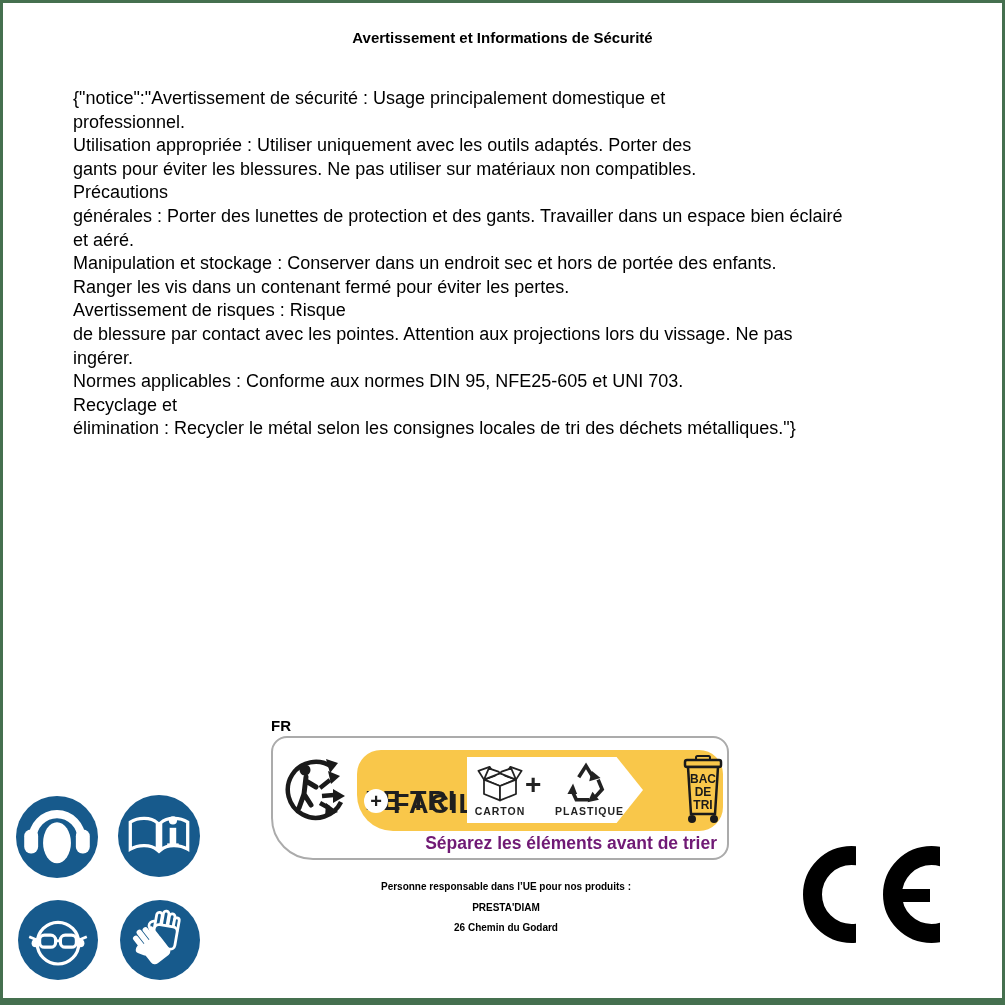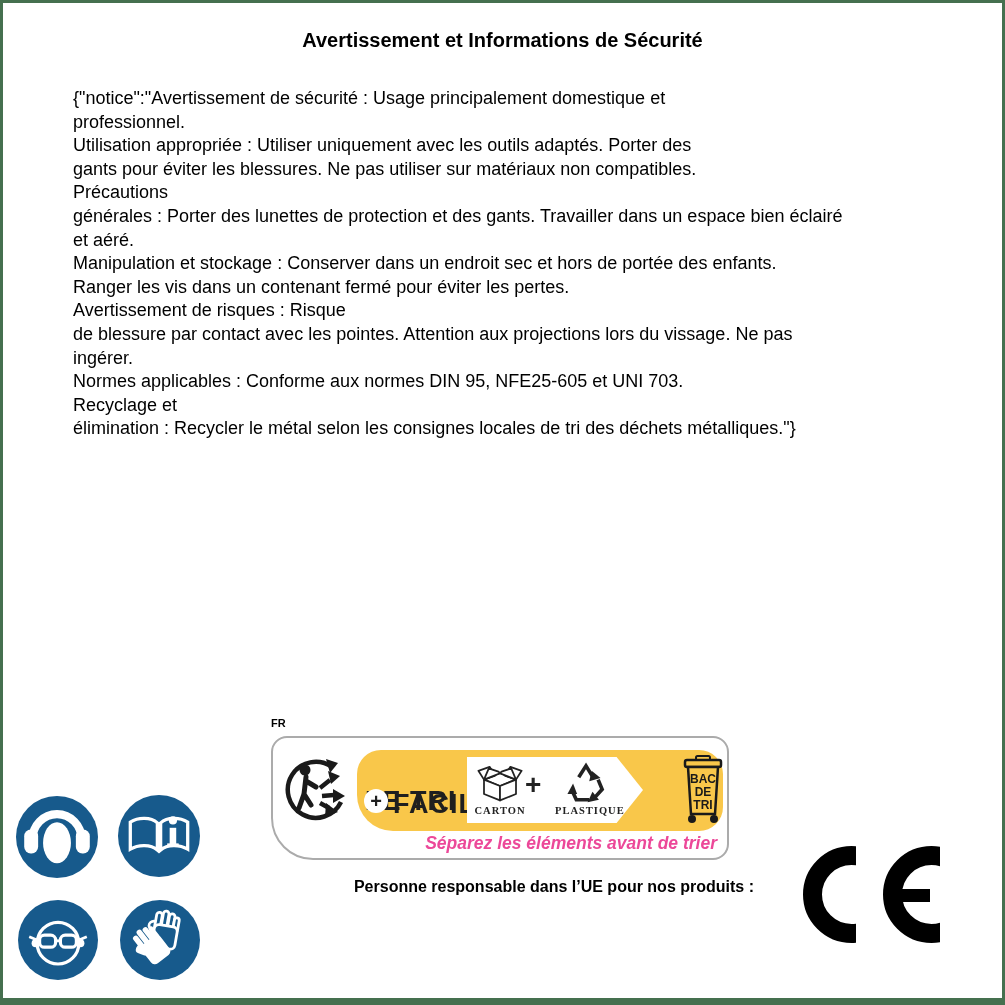--- a/index.html
+++ b/index.html
@@ -2,50 +2,50 @@
 <html><head>
 <meta charset="utf-8">
 <style>
   html,body{margin:0;padding:0;background:#fff;}
   .page{
     position:relative;width:1005px;height:1005px;box-sizing:border-box;
     background:#fff;border:3px solid #45704F;border-bottom-width:7px;
     font-family:"Liberation Sans",sans-serif;color:#000;overflow:hidden;
   }
   .title{position:absolute;top:26px;left:0;width:100%;text-align:center;
-    font-size:20px;font-weight:bold;}
+    font-size:15px;font-weight:bold;}
   .body-text{position:absolute;left:70px;top:84px;width:925px;
     font-size:18px;line-height:23.6px;white-space:pre-line;}
   
   .m-icon{position:absolute;}
   
-  .fr-code{position:absolute;left:268px;top:714px;font-size:11px;font-weight:bold;}
+  .fr-code{position:absolute;left:268px;top:714px;font-size:15px;font-weight:bold;}
   .tri-label{position:absolute;left:268px;top:733px;width:454px;height:120px;
     background:#fff;border:2px solid #ABABAB;border-radius:16px 16px 16px 42px;}
   .triman{position:absolute;left:12px;top:10px;}
   .tri-band{position:absolute;left:84px;top:12px;width:366px;height:81px;
     background:#F9C74A;border-radius:24px 24px 24px 36px;}
   .le-tri{position:absolute;left:92px;top:24px;font-size:27px;font-weight:bold;
     color:#1f1f1f;letter-spacing:1px;margin-top:24px;}
   .plus-circle{position:absolute;left:91px;top:51px;width:24px;height:24px;
     border-radius:50%;background:#fff;text-align:center;line-height:24px;
     font-size:20px;font-weight:bold;color:#1f1f1f;}
   .facile{position:absolute;left:120px;top:51px;font-size:27px;font-weight:bold;
     color:#1f1f1f;letter-spacing:1px;}
   .chevron{position:absolute;left:194px;top:19px;width:176px;height:66px;background:#fff;
     clip-path:polygon(0 0,85% 0,100% 50%,85% 100%,0 100%);}
   .mat-label{position:absolute;font-size:10.5px;font-weight:bold;letter-spacing:1px;
-    color:#222;text-align:center;font-family:Liberation Serif, serif;}
+    color:#222;text-align:center;}
   .mat-plus{position:absolute;left:58px;top:12px;font-size:28px;font-weight:bold;color:#222;}
   .bin{position:absolute;left:410px;top:17px;}
   .separez{position:absolute;right:10px;top:95px;width:330px;text-align:right;
-    font-size:17.5px;font-weight:bold;font-style:italic;color:#ec4899;}
-  
-  .address{position:absolute;left:255px;top:874px;width:496px;text-align:right;
-    font-size:16px;font-weight:bold;line-height:20.7px;}
+    font-size:17.5px;font-weight:bold;color:#701a75;}
+  
+  .address{position:absolute;left:255px;top:874px;width:496px;text-align:center;
+    font-size:10px;font-weight:bold;line-height:20.7px;}
   
   .ce{position:absolute;left:800px;top:843px;}
 </style>
 </head>
 <body>
 
 <div class="page">
 
   <div class="title">Avertissement et Informations de Sécurité</div>
 
@@ -170,20 +170,22 @@
       <text x="20" y="28" text-anchor="middle" font-family="Liberation Sans, sans-serif" font-size="12" font-weight="bold" fill="#1a1a1a">BAC</text>
       <text x="20" y="41" text-anchor="middle" font-family="Liberation Sans, sans-serif" font-size="12" font-weight="bold" fill="#1a1a1a">DE</text>
       <text x="20" y="54" text-anchor="middle" font-family="Liberation Sans, sans-serif" font-size="12" font-weight="bold" fill="#1a1a1a">TRI</text>
     </svg>
 
     <div class="separez">Séparez les éléments avant de trier</div>
   </div>
 
   <div class="address">
     <div>Personne responsable dans l’UE pour nos produits :</div>
+    <div>PRESTA'DIAM</div>
+    <div>26 Chemin du Godard</div>
   </div>
 
   <svg class="ce" width="140" height="97" viewBox="0 0 140 97">
     <defs>
       <clipPath id="ceC">
           <rect x="0" y="0" width="53" height="97"></rect>
         </clipPath>
       <clipPath id="ceE">
           <rect x="80" y="0" width="57" height="97"></rect>
         </clipPath>

